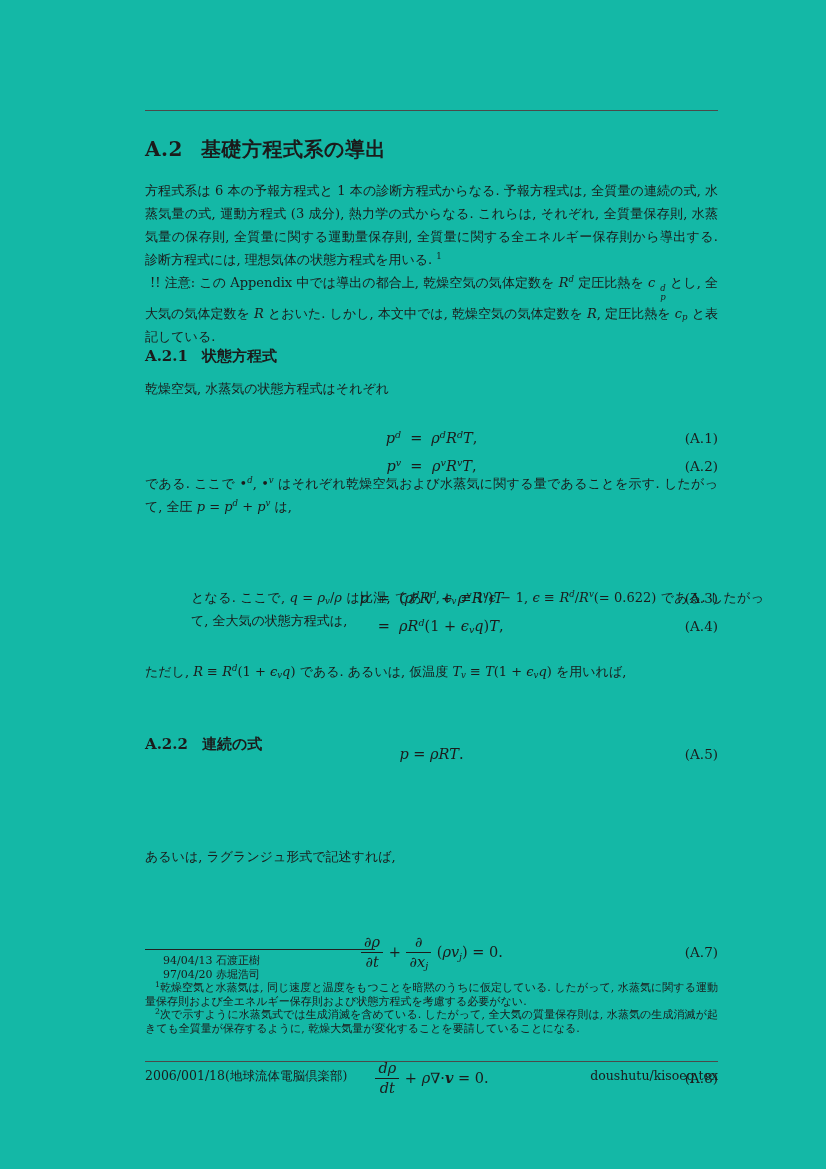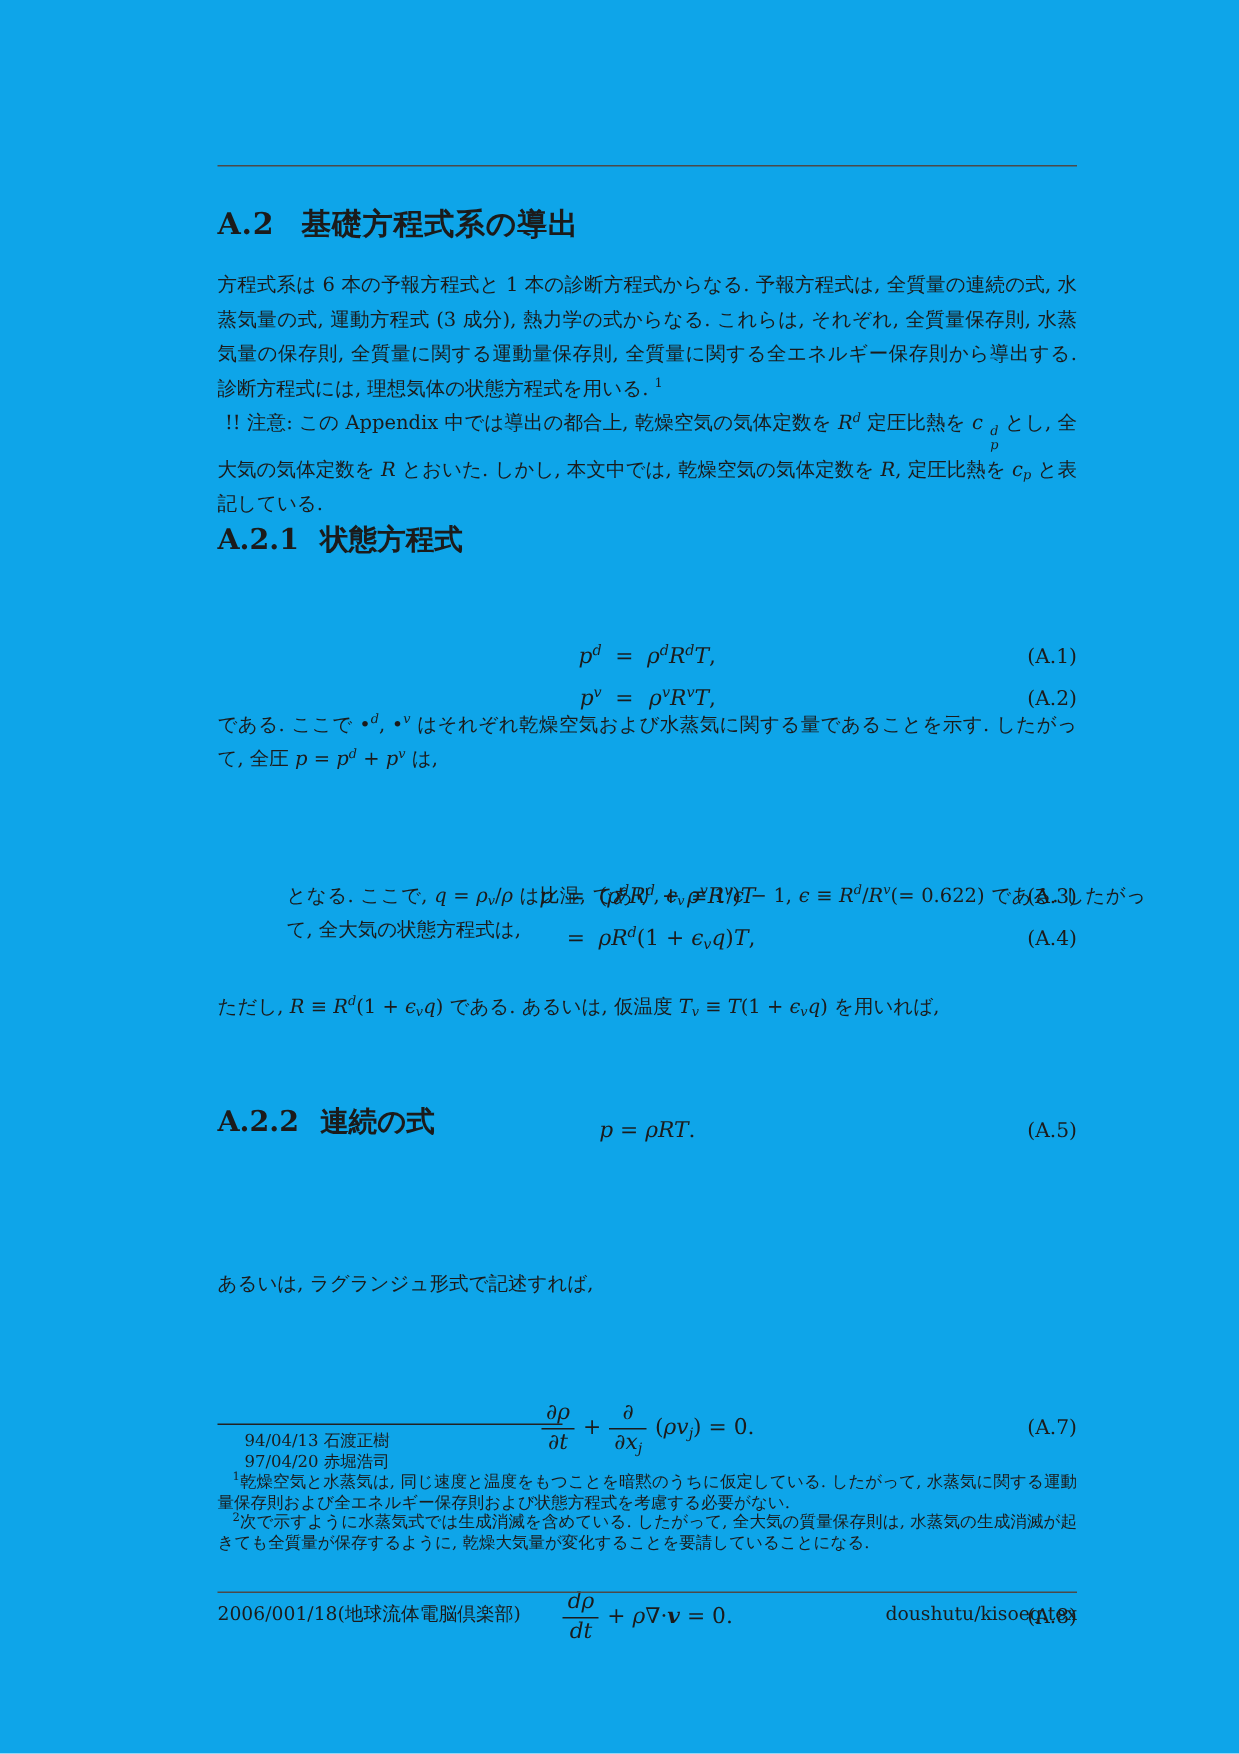--- a/index.html
+++ b/index.html
@@ -1,34 +1,34 @@
 <!DOCTYPE html>
 <html><head>
 <meta charset="utf-8">
 <style>
   * { margin:0; padding:0; box-sizing:border-box; }
   html,body { background:#ffffff; }
   .page {
     position:relative;
     width:826px; height:1169px;
-    background:#0ea5e9;
+    background:#14b8a6;
     color:#1b1b1b;
     font-family:"DejaVu Serif","Liberation Serif",serif;
     overflow:hidden;
   }
   .abs { position:absolute; left:145px; width:573px; }
 
   .rule { height:1px; background:#4a4a4a; }
   .rule-top { top:110px; }
   .rule-footer { top:1061px; }
   .rule-footnote { top:949px; width:230px; background:#222; }
 
   .h-section { top:136px; font-size:20px; font-weight:bold; letter-spacing:0.5px; }
   .h-section .secnum { margin-right:18px; }
-  .h-sub { font-size:19px; font-weight:bold; }
+  .h-sub { font-size:15px; font-weight:bold; }
   .h-sub .secnum { margin-right:14px; }
   .h-sub1 { top:347px; }
   .h-sub2 { top:735px; }
 
   .body-text { font-size:13px; line-height:23px; text-align:justify; }
   .para-block { top:179px; }
   .note-para { text-indent:5px; }
 
   .line1 { line-height:23px; }
   .intro1 { top:377px; }
@@ -46,21 +46,21 @@
   .ss { display:inline-flex; flex-direction:column; vertical-align:-0.5em;
         font-size:66%; line-height:1.05; text-align:left; }
 
   
   .eq { font-size:14.5px; }
   .eqgroup { position:relative; }
   .eqgrid { display:grid; grid-template-columns:auto auto auto;
             justify-content:center; line-height:28px; }
   .eqgrid .c1 { text-align:right; }
   .eqgrid .c2 { text-align:center; padding:0 9px; }
-  .eqgrid .c3 { text-align:right; }
+  .eqgrid .c3 { text-align:center; }
   .eqtag { position:absolute; right:0; font-size:13.5px; font-style:normal; }
   .eqtag.r1 { top:0; line-height:28px; }
   .eqtag.r2 { top:28px; line-height:28px; }
   .eqgroup1 { top:424px; height:56px; }
   .eqgroup2 { top:528px; height:56px; }
 
   .eqsingle { position:relative; display:flex; align-items:center; justify-content:center; }
   .eqsingle .eqtag { top:50%; transform:translateY(-50%); }
   .eq5 { top:628px; height:28px; }
   .eq6 { top:684px; height:28px; }
@@ -98,20 +98,21 @@
     <p class="note-para">!! 注意: この Appendix 中では導出の都合上, 乾燥空気の気体定数を <i>R</i><sup><i>d</i></sup> 定圧比熱を <i>c</i><span class="ss">
           <span><i>d</i></span>
           <span><i>p</i></span>
         </span> とし, 全大気の気体定数を <i>R</i> とおいた. しかし, 本文中では, 乾燥空気の気体定数を <i>R</i>, 定圧比熱を <i>c</i><sub><i>p</i></sub> と表記している.</p>
   </div>
 
   <h2 class="abs h-sub h-sub1">
     <span class="secnum">A.2.1</span><span>状態方程式</span>
   </h2>
 
+  <p class="abs body-text line1 intro1">乾燥空気, 水蒸気の状態方程式はそれぞれ</p>
 
   <div class="abs eq eqgroup eqgroup1">
     <div class="eqgrid">
       <span class="c1"><i>p</i><sup><i>d</i></sup></span>
       <span class="c2">=</span>
       <span class="c3"><i>ρ</i><sup><i>d</i></sup><i>R</i><sup><i>d</i></sup><i>T</i>,</span>
       <span class="c1"><i>p</i><sup><i>v</i></sup></span>
       <span class="c2">=</span>
       <span class="c3"><i>ρ</i><sup><i>v</i></sup><i>R</i><sup><i>v</i></sup><i>T</i>,</span>
     </div>

